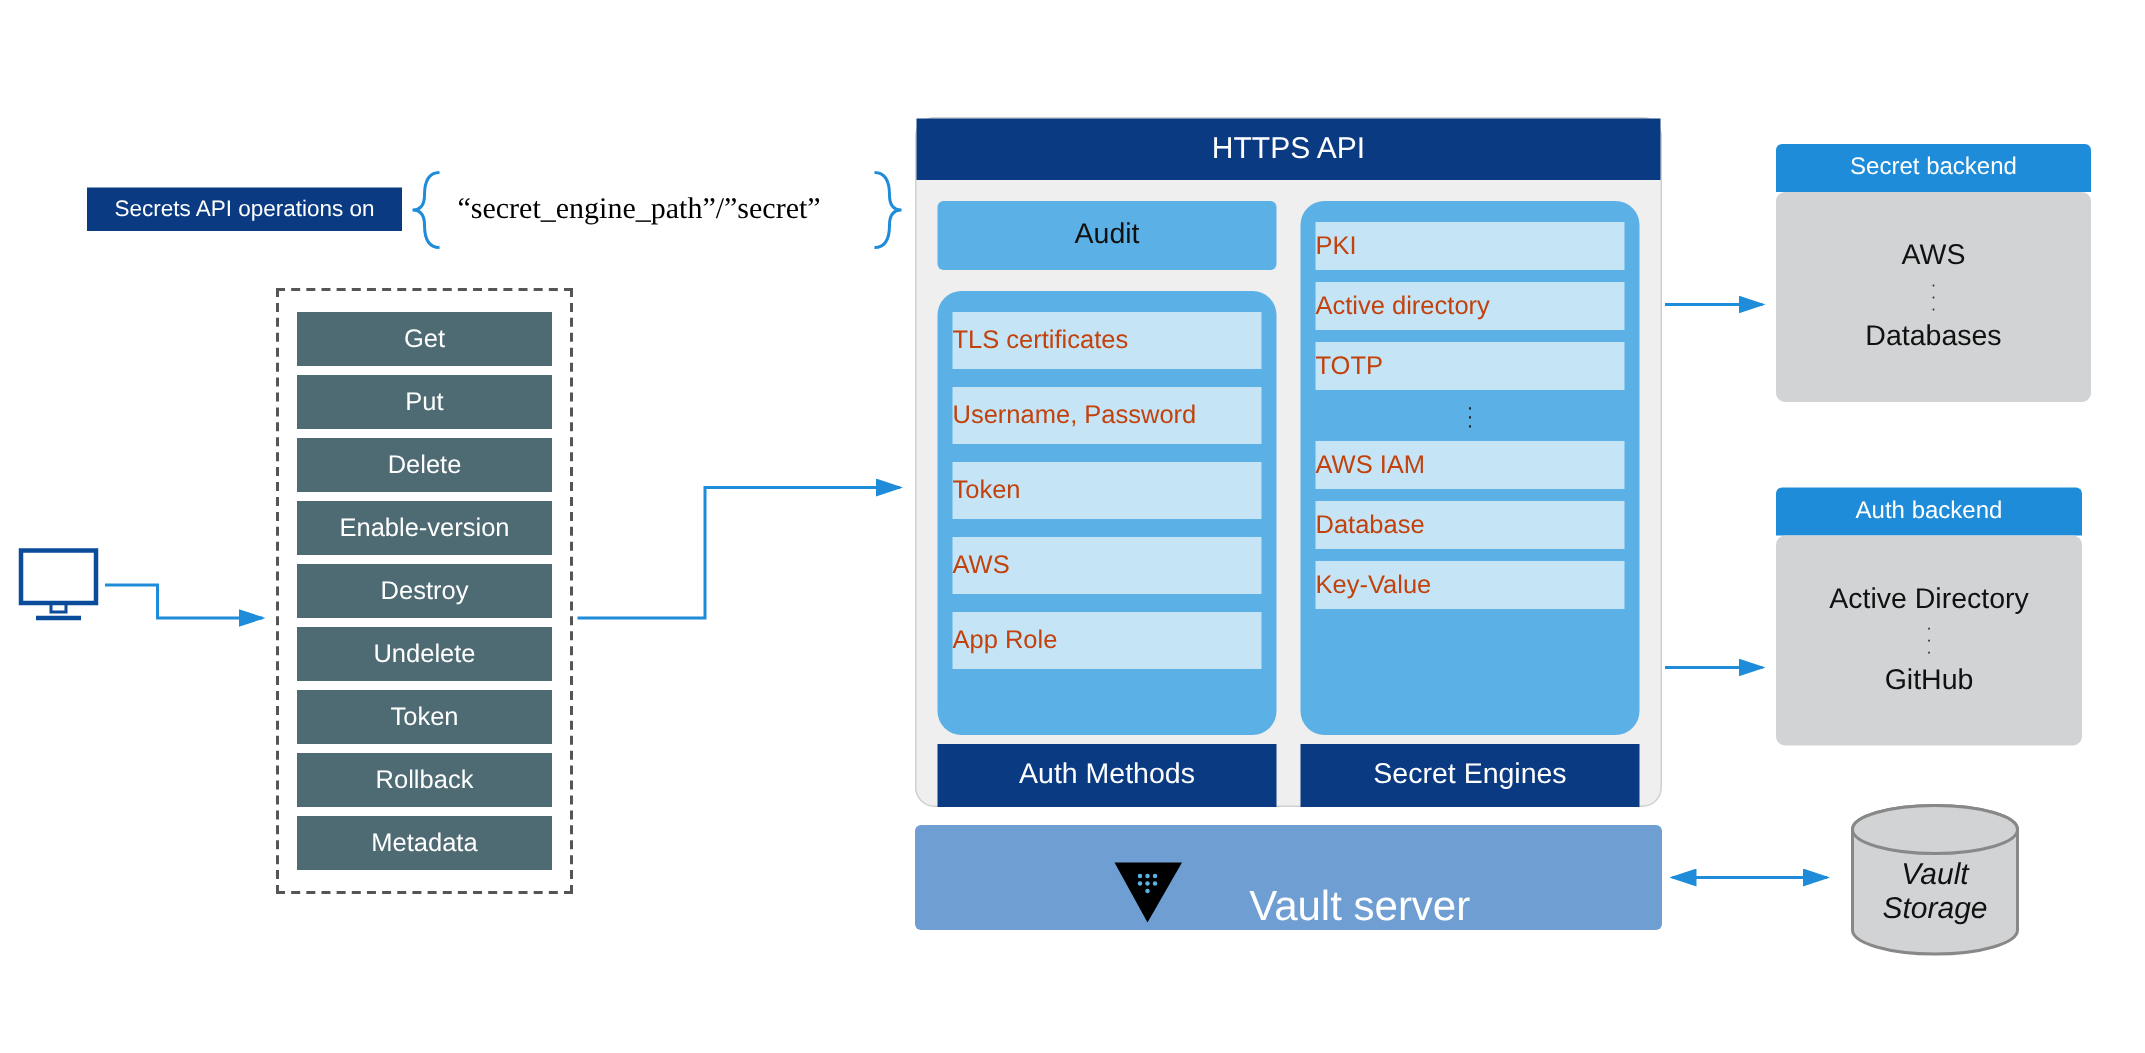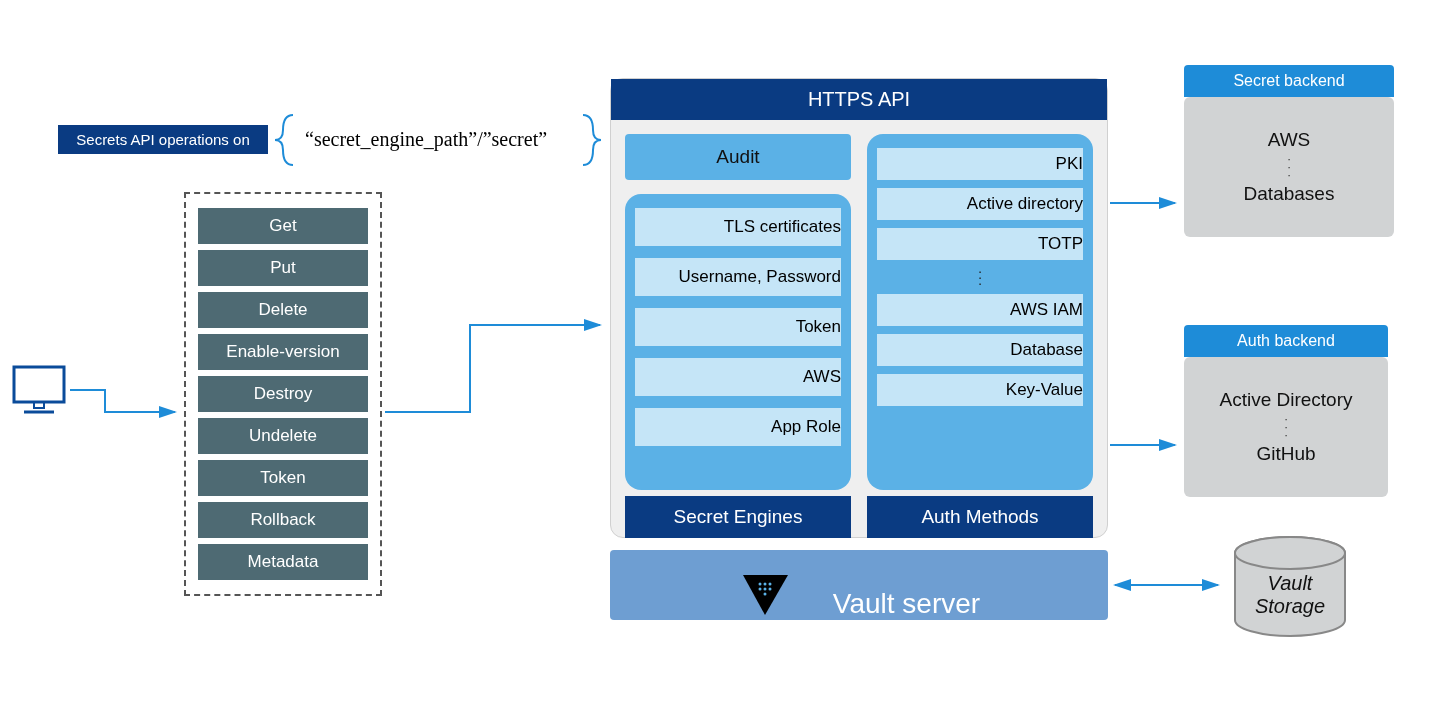--- a/index.html
+++ b/index.html
@@ -7,21 +7,21 @@
   .abs { position: absolute; }
   .label-blue-dark { background: #0a3b82; color: #fff; text-align: center; padding: 6px 16px; font-size: 15px; }
   .op-box { background: #4e6a73; color: #fff; text-align: center; padding: 8px 0; font-size: 17px; width: 170px; }
   .ops-container { border: 2px dashed #555; padding: 14px 12px; display: flex; flex-direction: column; gap: 6px; }
   .path-text { font-size: 20px; font-family: Georgia, serif; }
   .main-box { background: #efefef; border: 1px solid #d0d0d0; }
   .header-bar { background: #0a3b82; color: #fff; text-align: center; font-size: 20px; padding: 9px 0; }
   .bottom-label { background: #0a3b82; color: #fff; text-align: center; font-size: 19px; padding: 10px 0; }
   .audit-box { background: #5bb1e6; color: #111; text-align: center; font-size: 19px; padding: 12px 0; border-radius: 4px; }
   .panel { background: #5bb1e6; border-radius: 16px; padding: 14px 10px; display: flex; flex-direction: column; gap: 12px; }
-  .panel-item { background: #c5e5f7; color: #000000; text-align: right; font-size: 17px; padding: 9px 0; }
+  .panel-item { background: #c5e5f7; color: #c2410c; text-align: left; font-size: 17px; padding: 9px 0; }
   .panel-item.tight { padding: 6px 0; }
   .dots { text-align: center; font-size: 14px; color: #222; line-height: 6px; }
   .vault-server { background: #6e9ed2; color: #fff; font-size: 28px; display: flex; align-items: flex-end; justify-content: center; gap: 40px; border-radius: 4px; }
   .backend-box { background: #d1d3d4; border-radius: 6px; text-align: center; padding: 18px 0; }
   .backend-title { background: #1e8cd8; color: #fff; text-align: center; font-size: 16px; padding: 7px 0; border-radius: 4px 4px 0 0; }
   .backend-text { font-size: 19px; color: #111; }
   .backend-dots { font-size: 11px; line-height: 8px; color: #222; }
   svg.arrows { position: absolute; left: 0; top: 0; pointer-events: none; }
 </style>
 </head>
@@ -76,40 +76,40 @@
         <div class="panel-item tight">Active directory</div>
         <div class="panel-item tight">TOTP</div>
         <div class="dots">·<br>·<br>·</div>
         <div class="panel-item tight">AWS IAM</div>
         <div class="panel-item tight">Database</div>
         <div class="panel-item tight">Key-Value</div>
       </div>
     </div>
   </div>
   <div style="display:flex; gap:16px; padding:0 14px 0 14px; margin-top:6px;">
+    <div class="bottom-label" style="flex:1;">Auth Methods</div>
     <div class="bottom-label" style="flex:1;">Secret Engines</div>
-    <div class="bottom-label" style="flex:1;">Auth Methods</div>
   </div>
 </div>
 
 <div class="abs vault-server" style="left:610px; top:550px; width:498px; height:70px;">
   <svg width="55" height="50">
     <polygon points="5,5 50,5 27,45" fill="#000"></polygon>
     <circle cx="22" cy="14" r="1.5" fill="#5bb1e6"></circle>
       <circle cx="27" cy="14" r="1.5" fill="#5bb1e6"></circle>
       <circle cx="32" cy="14" r="1.5" fill="#5bb1e6"></circle>
     <circle cx="22" cy="19" r="1.5" fill="#5bb1e6"></circle>
       <circle cx="27" cy="19" r="1.5" fill="#5bb1e6"></circle>
       <circle cx="32" cy="19" r="1.5" fill="#5bb1e6"></circle>
     <circle cx="27" cy="24" r="1.5" fill="#5bb1e6"></circle>
   </svg>
   <span>Vault server</span>
 </div>
 
-<div class="abs" style="left:1184px; top:65px; width:210px;">
+<div class="abs" style="left:1184px; top:96px; width:210px;">
   <div class="backend-title">Secret backend</div>
   <div class="backend-box" style="height:140px; display:flex; flex-direction:column; justify-content:center; gap:4px;">
     <div class="backend-text">AWS</div>
     <div class="backend-dots">·<br>·<br>·</div>
     <div class="backend-text">Databases</div>
   </div>
 </div>
 
 <div class="abs" style="left:1184px; top:325px; width:204px;">
   <div class="backend-title">Auth backend</div>

